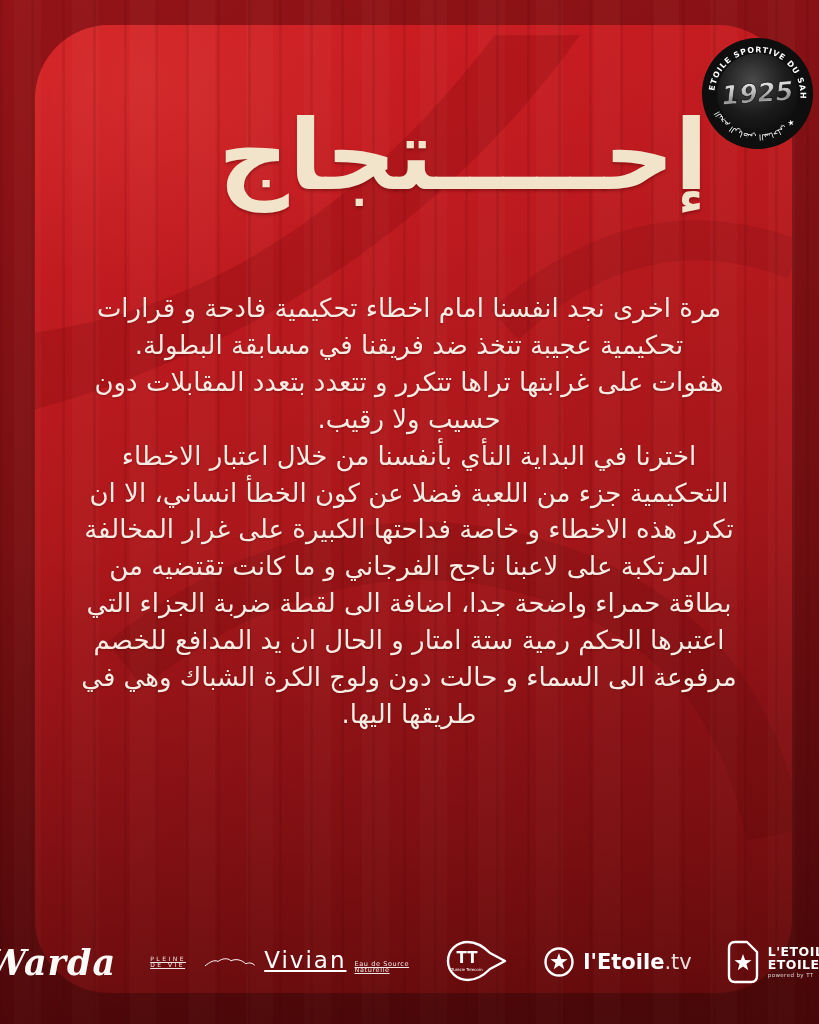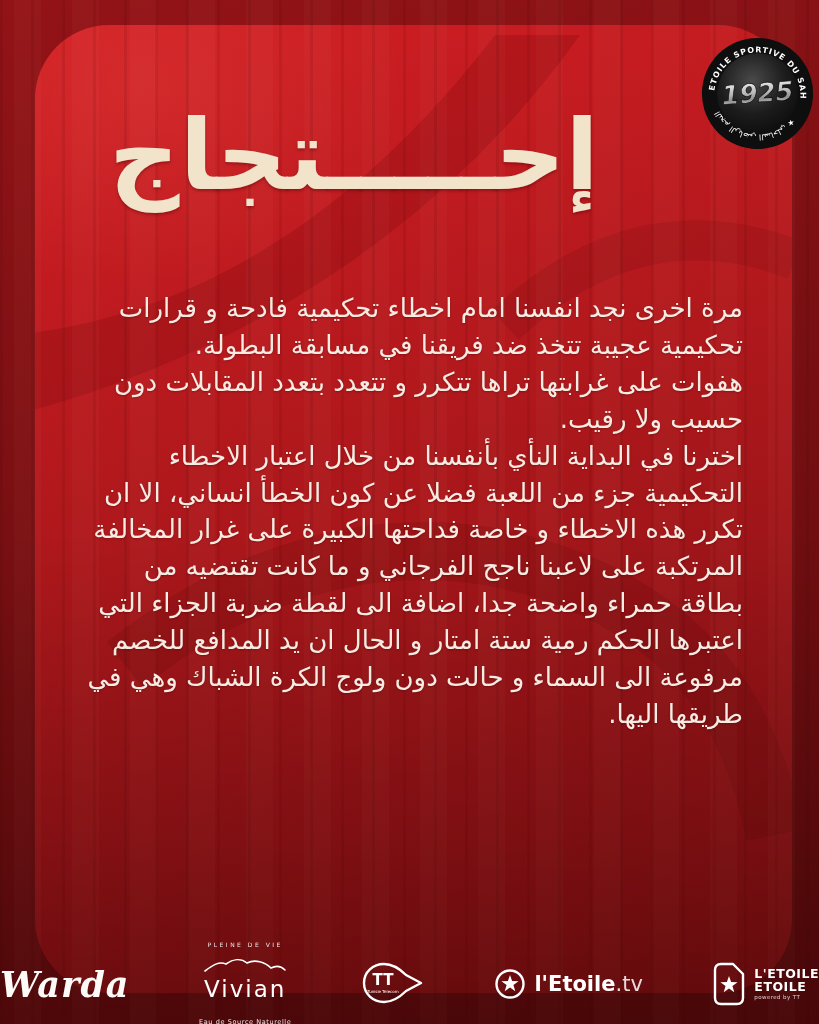--- a/index.html
+++ b/index.html
@@ -17,34 +17,34 @@
   .texture{position:absolute;inset:0;pointer-events:none;
     background:
       repeating-linear-gradient(90deg,rgba(60,0,2,0.10) 0 3px,rgba(0,0,0,0) 3px 31px),
       repeating-linear-gradient(90deg,rgba(0,0,0,0) 0 14px,rgba(255,190,170,0.03) 14px 41px,rgba(0,0,0,0) 41px 58px);}
   .vignette{position:absolute;inset:0;pointer-events:none;
     background:linear-gradient(180deg,rgba(0,0,0,0) 52%,rgba(40,0,0,0.18) 82%,rgba(40,0,0,0.34) 100%);}
   
   .badge{position:absolute;left:700px;top:36px;width:115px;height:115px;transform:rotate(6deg);}
   .badge svg{width:100%;height:100%;display:block;}
   
-  .title{position:absolute;top:92px;left:0;width:708px;text-align:center;direction:rtl;
+  .title{position:absolute;top:92px;left:0;width:708px;direction:rtl;
          font-size:98px;font-weight:bold;color:#f2e3cb;letter-spacing:0;line-height:1.3;
          text-shadow:0 2px 3px rgba(60,0,0,0.35);}
   
-  .statement{position:absolute;top:290px;right:76px;width:668px;direction:rtl;
+  .statement{position:absolute;top:290px;right:76px;width:668px;direction:rtl;text-align:center;
              color:#f7ece3;font-size:26px;line-height:1.42;text-shadow:0 1px 2px rgba(60,0,0,0.3);}
   .statement p{margin:0;}
   
-  .sponsors{position:absolute;left:0;top:944px;width:819px;height:80px;display:flex;
-            align-items:center;justify-content:space-between;gap:34px;color:#fff;}
+  .sponsors{position:absolute;left:0;top:922px;width:819px;height:80px;display:flex;
+            align-items:center;justify-content:center;gap:34px;color:#fff;}
   .sponsor{display:flex;align-items:center;gap:8px;}
   .warda-name{font-family:"DejaVu Serif",serif;font-style:italic;font-weight:bold;font-size:35px;
               letter-spacing:1px;color:#fdfbf7;}
-  .vivian{display:flex;flex-direction:column;align-items:center;line-height:1;}
+  .vivian{display:flex;flex-direction:row;align-items:center;line-height:1;text-decoration:underline;}
   .vivian-tagline{font-size:6px;letter-spacing:2.5px;opacity:.9;margin-bottom:1px;}
   .vivian-name{font-size:23px;letter-spacing:2px;font-weight:normal;margin-top:-3px;}
   .vivian-sub{font-size:6.5px;letter-spacing:.6px;opacity:.9;margin-top:10px;}
   .etoiletv-text{font-size:21px;}
   .etoiletv-name{font-weight:bold;}
   .etoiletv-suffix{font-weight:normal;opacity:.85;}
   .mobile-text{display:flex;flex-direction:column;line-height:1.05;}
   .mobile-l1,.mobile-l2{font-size:12.5px;font-weight:bold;letter-spacing:.5px;}
   .mobile-sub{font-size:5.5px;opacity:.8;margin-top:2px;letter-spacing:.4px;}
 </style>

